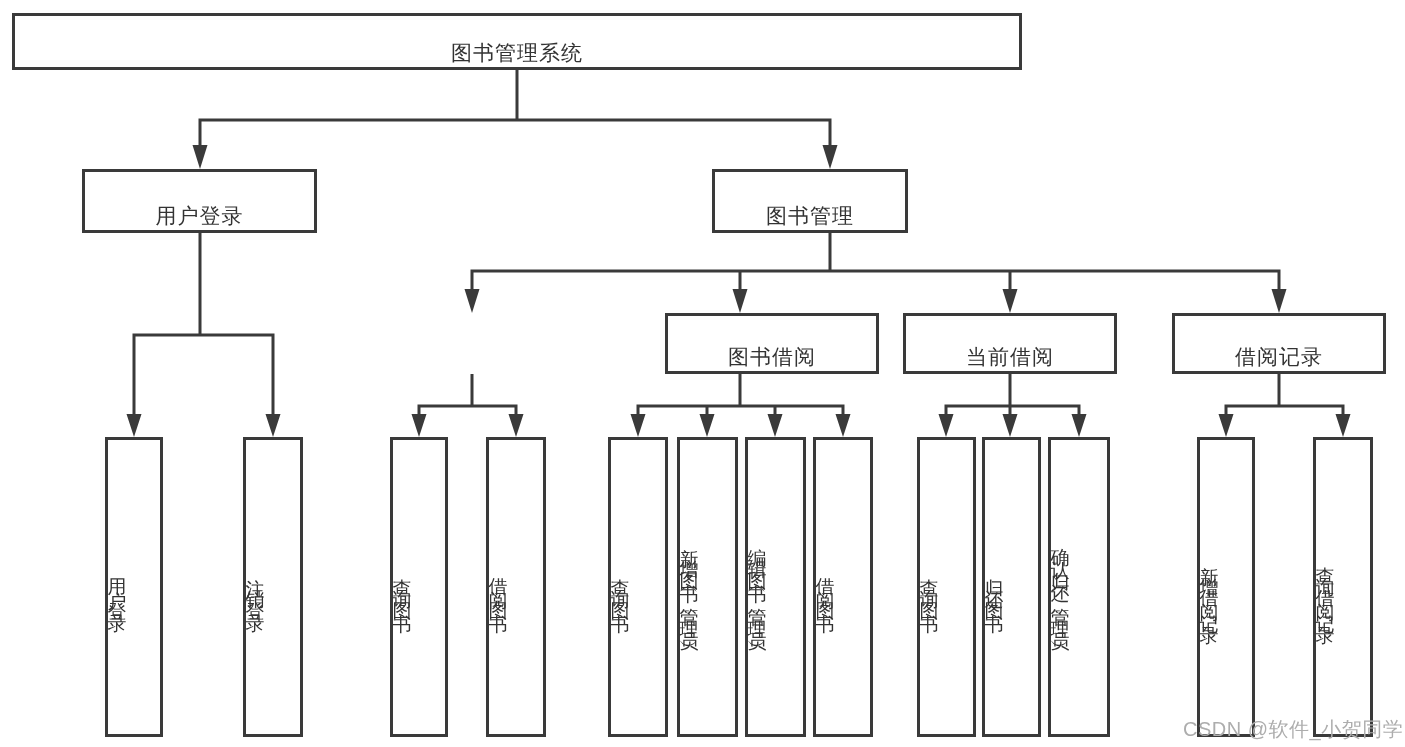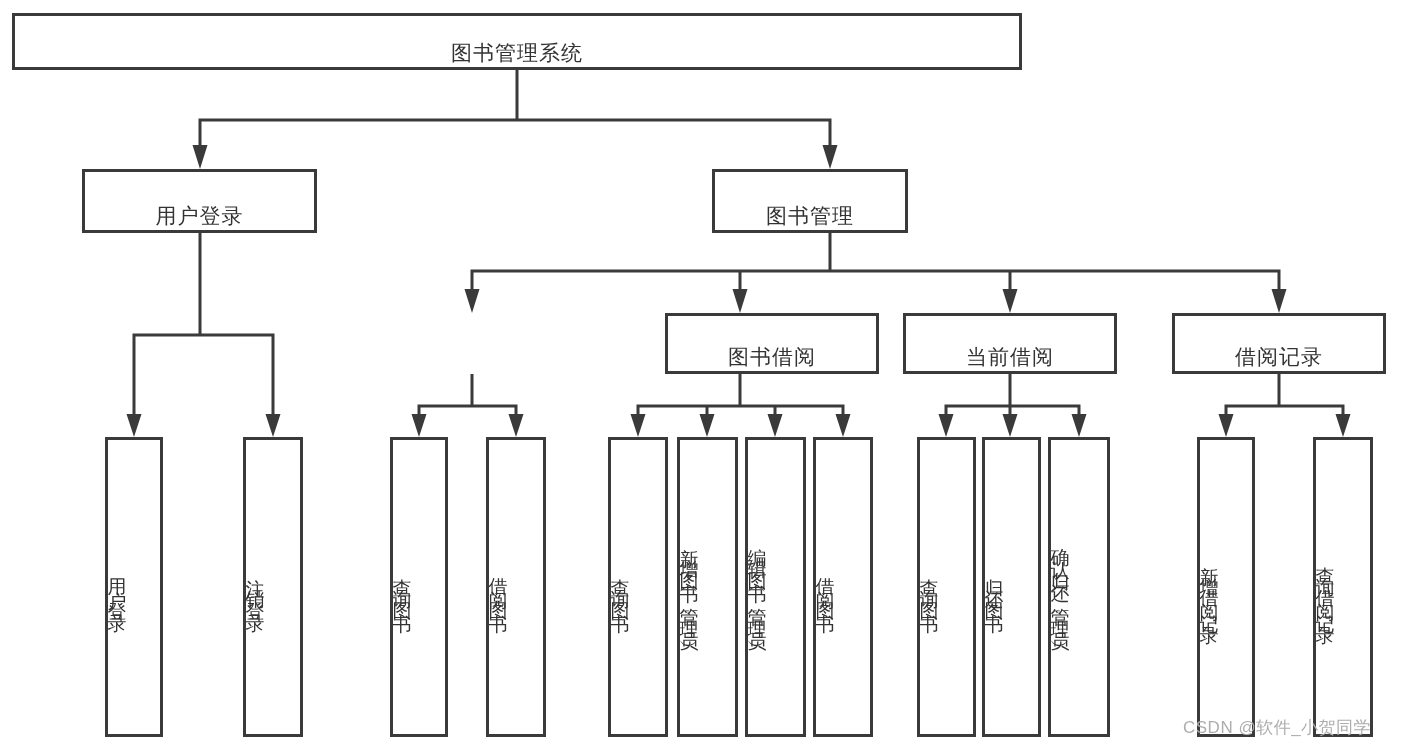--- a/index.html
+++ b/index.html
@@ -37,21 +37,21 @@
     writing-mode: vertical-rl;
     text-orientation: mixed;
     font-size: 19px;
     letter-spacing: 12px;
     line-height: 1;
   }
   .watermark {
     position: absolute;
     left: 1183px;
     top: 716px;
-    font-size: 17px;
+    font-size: 20px;
     color: #adadad;
     letter-spacing: 0.5px;
     white-space: nowrap;
     z-index: 3;
   }
 </style>
 </head>
 <body>
 
 <div class="stage">

